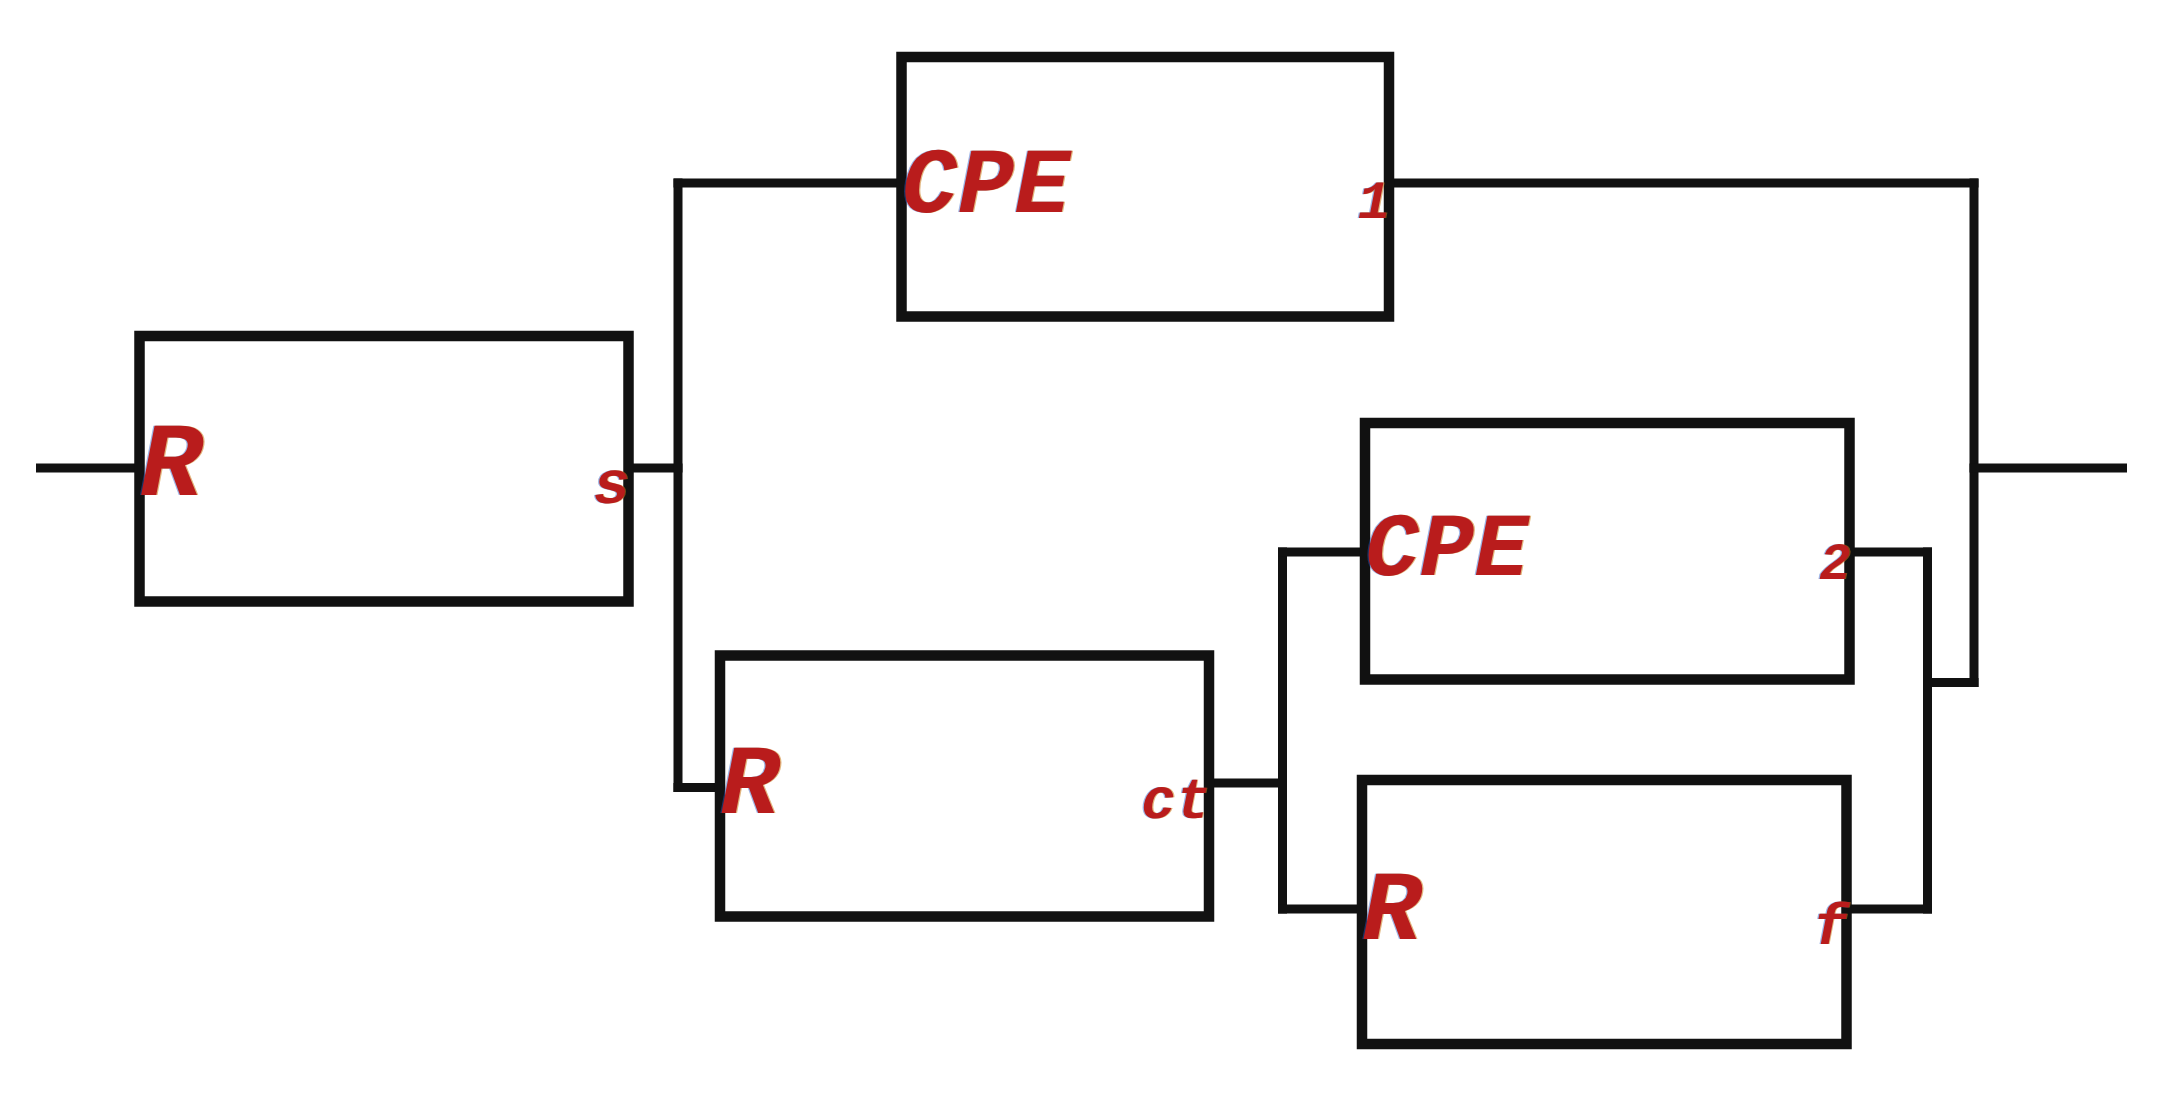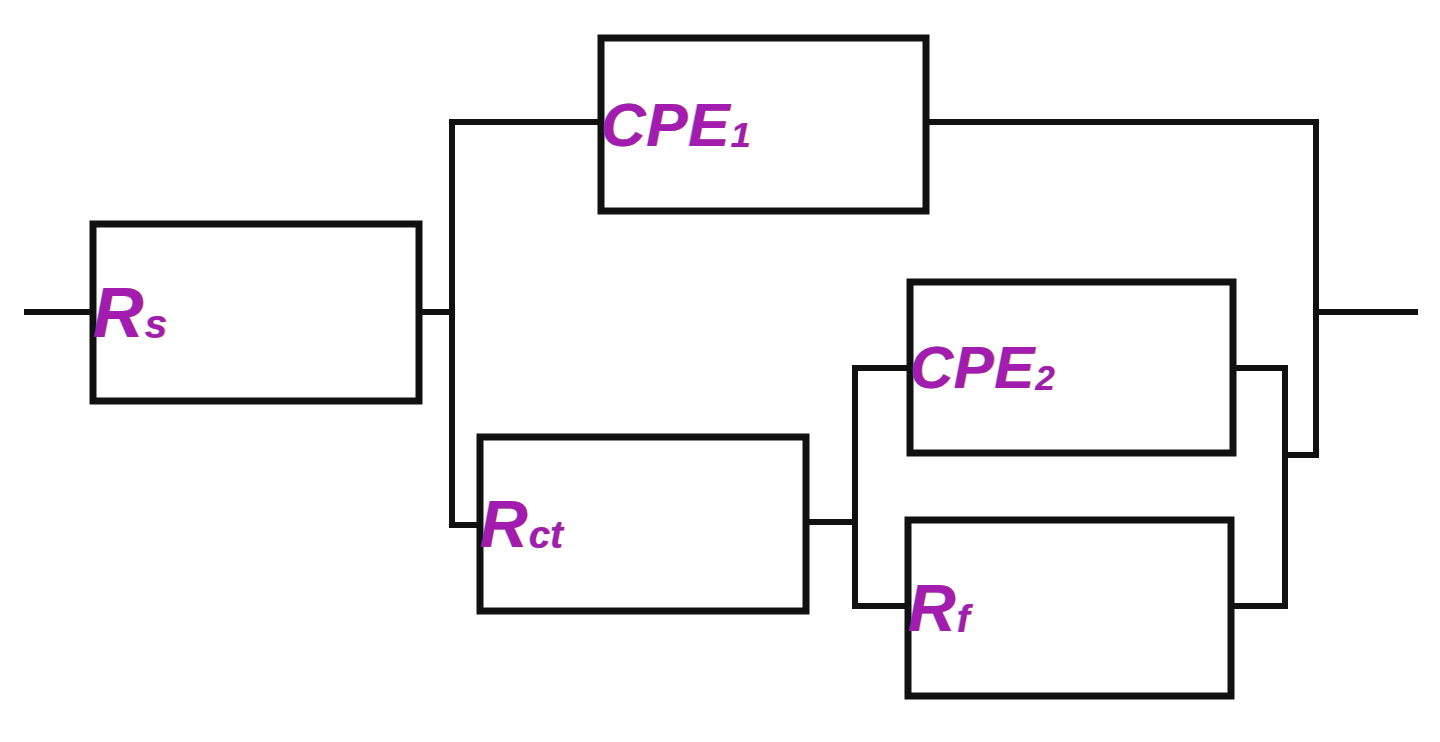--- a/index.html
+++ b/index.html
@@ -24,25 +24,25 @@
     position: absolute;
     left: 0;
     top: 0;
     width: 1440px;
     height: 742px;
   }
   .comp-label {
     position: absolute;
     display: flex;
     align-items: center;
-    justify-content: flex-start;
-    font-family: Liberation Sans, sans-serif;
+    justify-content: space-between;
+    font-family: Liberation Mono, monospace;
     font-style: italic;
     font-weight: bold;
-    color: #a21caf;
+    color: #b91c1c;
     white-space: nowrap;
     -webkit-font-smoothing: antialiased;
     text-shadow: 0.8px 0 0 rgba(200,120,20,0.55), -0.8px 0 0 rgba(40,90,200,0.45);
     letter-spacing: 0.5px;
     pointer-events: none;
   }
   .comp-label .sub {
     font-size: 0.58em;
     vertical-align: baseline;
     position: relative;

